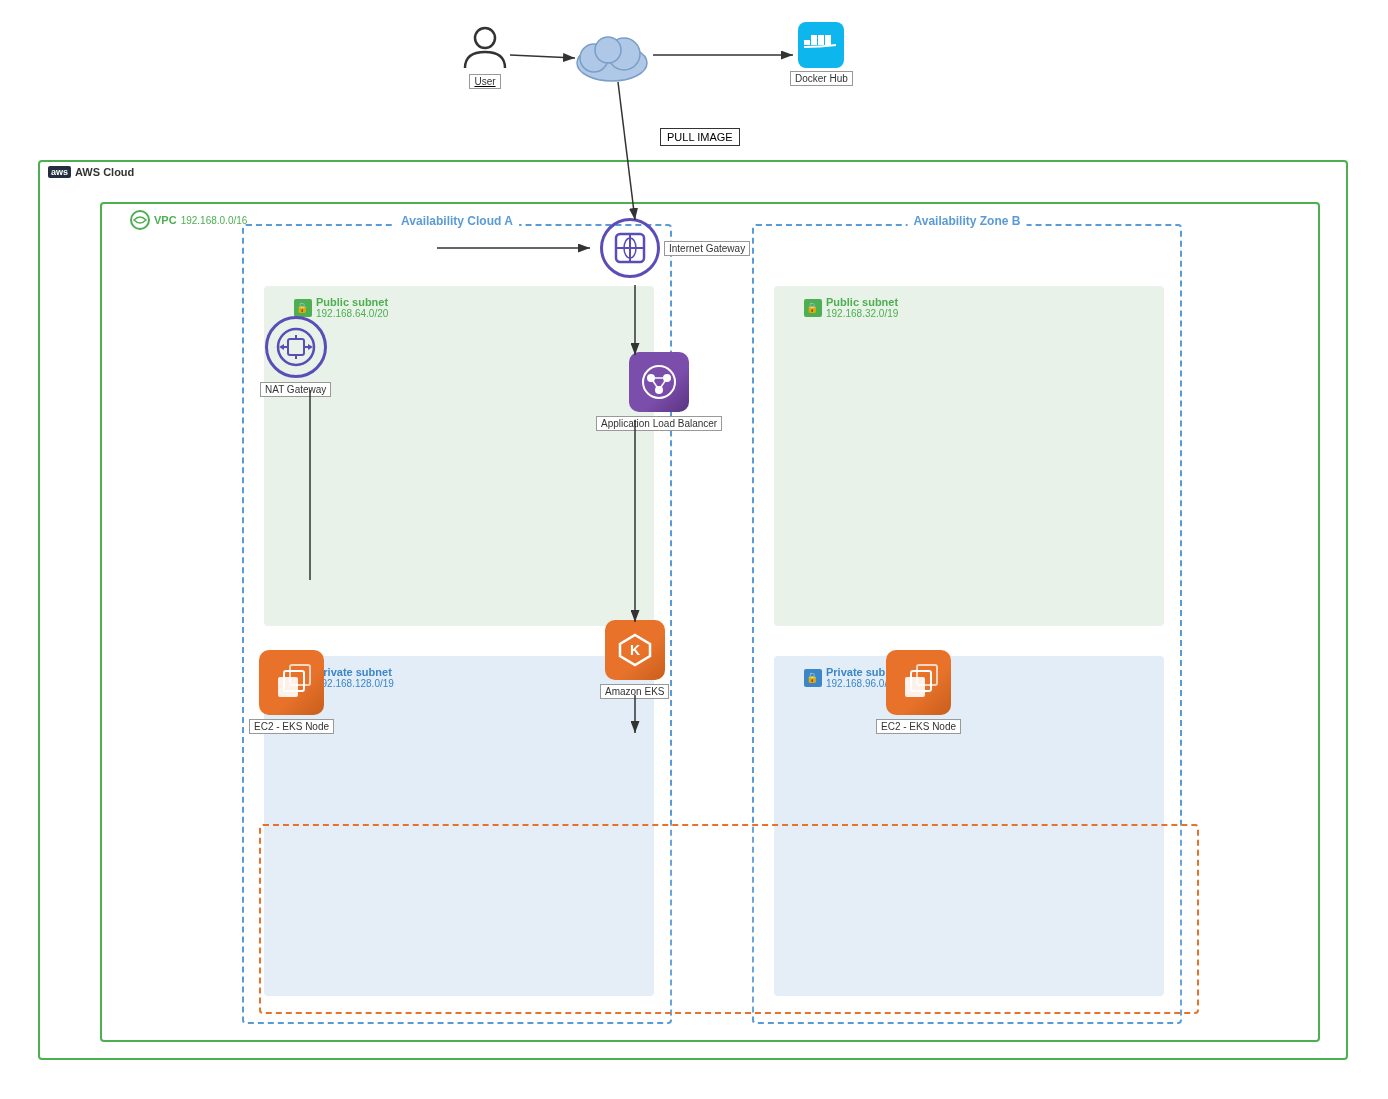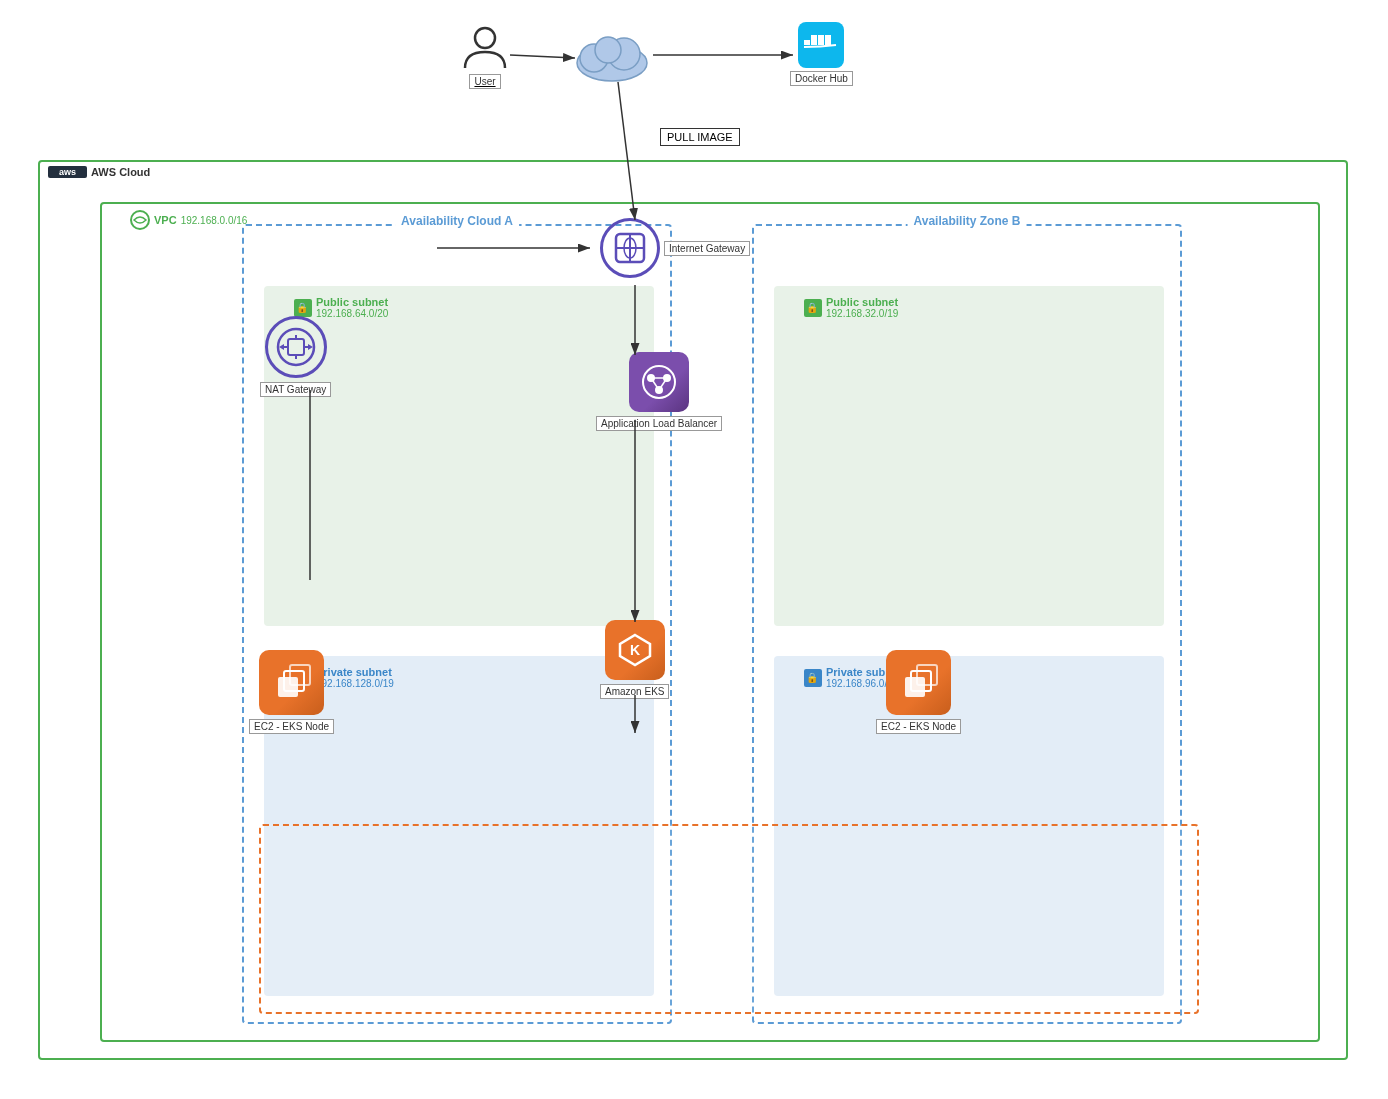--- a/index.html
+++ b/index.html
@@ -42,21 +42,21 @@
       font-size: 11px;
       font-weight: bold;
       color: #333;
     }
 
     .aws-badge {
       background: #232f3e;
       color: #fff;
       font-size: 9px;
       font-weight: bold;
-      padding: 1px 11px;
+      padding: 1px 3px;
       border-radius: 2px;
     }
 
     
     .vpc-box {
       position: absolute;
       left: 60px;
       top: 40px;
       width: 1220px;
       height: 840px;

